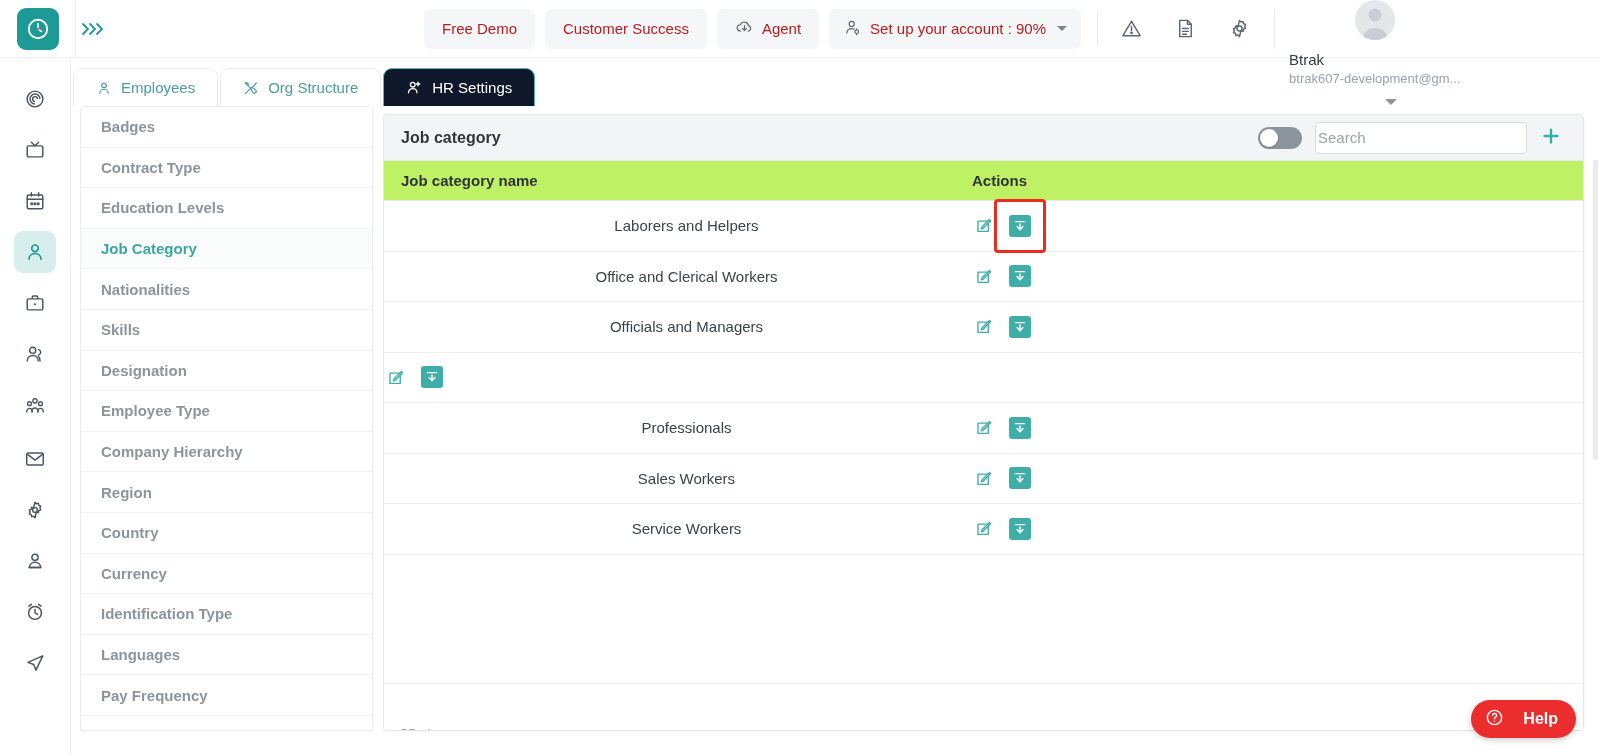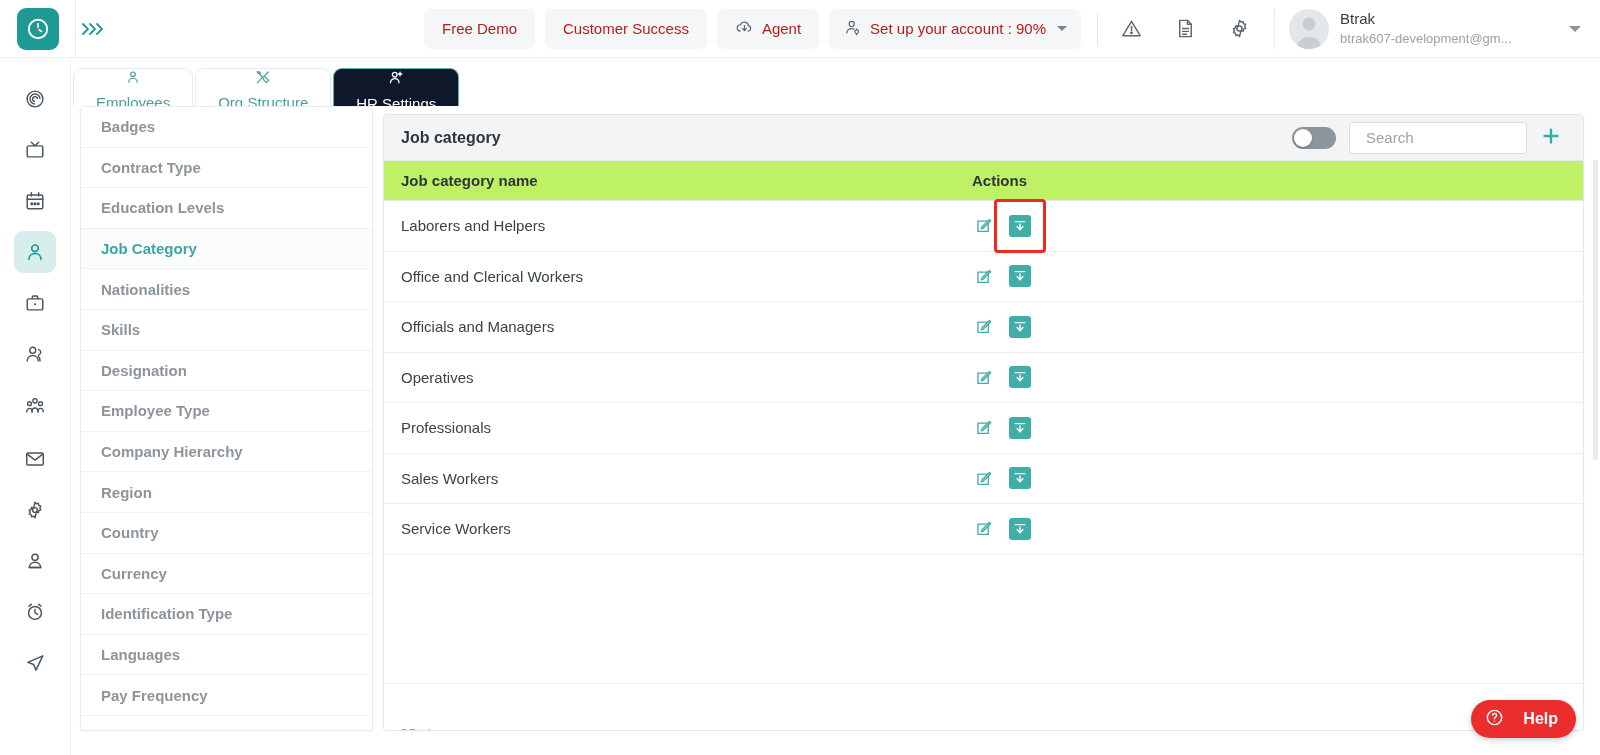--- a/index.html
+++ b/index.html
@@ -68,21 +68,21 @@
   .hdr-icon {
     width: 54px; height: 58px;
     display: flex; align-items: center; justify-content: center;
     color: #5b6670;
     cursor: pointer;
   }
   .hdr-sep2 { width: 1px; height: 40px; background: #e6e8eb; margin-left: 8px; margin-right: 6px;}
 
   .profile {
     display: flex; align-items: center; gap: 11px;
-    height: 58px; padding-left: 8px; cursor: pointer;
+    height: 58px; padding-left: 8px; cursor: pointer; flex-direction: column;
   }
   .avatar {
     width: 40px; height: 40px; border-radius: 50%;
     background: #e4e7ea; overflow: hidden;
     display: flex; align-items: flex-end; justify-content: center;
     flex: 0 0 40px;
   }
   .avatar svg { display:block; }
   .profile-text { line-height: 1.25; }
   .profile-name { font-size: 15px; color: #333c44; }
@@ -124,21 +124,20 @@
     border-radius: 9px 9px 0 0;
     display: flex; align-items: center; gap: 9px;
     padding: 0 22px;
     font-size: 15px;
     background: #ffffff;
     color: #4c9e9b;
     cursor: pointer;
     border: 1px solid #e9ecee;
     border-bottom: none;
     margin-right: 2px;
-    flex-direction: column;
   }
   .tab.active {
     background: #0f172a;
     color: #ffffff;
     border-color: #5bb7b2;
   }
   .tab svg { display:block; }
 
   
   .settings-list {
@@ -194,24 +193,24 @@
     margin-right: 13px;
     flex: 0 0 44px;
   }
   .toggle .knob {
     position: absolute; top: 2px; left: 2px;
     width: 18px; height: 18px; border-radius: 50%;
     background: #ffffff;
     box-shadow: 0 1px 2px rgba(0,0,0,0.25);
   }
   .searchbox {
-    width: 178px; height: 32px;
+    width: 212px; height: 32px;
     border: 1px solid #d8dcdf; border-radius: 4px;
     background: #ffffff;
-    padding: 0 16px;
+    padding: 0 2px;
     font-size: 15px; color: #3b434a;
     font-family: "Liberation Sans", sans-serif;
     outline: none;
   }
   .searchbox::placeholder { color: #9aa3ab; }
   .addbtn {
     width: 40px; height: 40px;
     display: flex; align-items: center; justify-content: center;
     color: #31b0ab; cursor: pointer;
     margin-left: 4px;
@@ -227,21 +226,21 @@
   .col-name { width: 588px; padding-left: 17px; }
   .col-actions { flex: 1; }
 
   .trow {
     height: 50.5px;
     display: flex; align-items: center;
     border-bottom: 1px solid #eceef0;
     font-size: 15px; color: #3b434a;
     background: #ffffff;
   }
-  .trow .col-name { font-weight: normal; }
+  .trow .col-name { font-weight: normal; text-align: center; }
   .actions-cell {
     display: flex; align-items: center; gap: 15px;
   }
   .ic-edit {
     width: 22px; height: 22px;
     color: #3fada8; cursor: pointer;
     display: flex; align-items: center; justify-content: center;
   }
   .ic-arch {
     width: 22px; height: 22px;
@@ -616,21 +615,20 @@
         <svg width="14" height="14" viewBox="0 0 24 24" fill="none" stroke="#ffffff" stroke-width="2.4" stroke-linecap="round" stroke-linejoin="round">
           <line x1="4" y1="4.5" x2="20" y2="4.5"></line>
           <line x1="12" y1="8.5" x2="12" y2="18"></line>
           <polyline points="7,13 12,18.5 17,13"></polyline>
         </svg>
       </div>
     </div>
   </div>
 
   <div class="trow">
-    <div class="col-name">Operatives</div>
     <div class="col-actions actions-cell">
       <div class="ic-edit">
         <svg width="19" height="19" viewBox="0 0 24 24" fill="none" stroke="currentColor" stroke-width="1.7" stroke-linecap="round" stroke-linejoin="round">
           <path d="M19.5 4.5 21 6l-9.5 9.5-2.3.8.8-2.3Z"></path>
           <path d="M17.5 6.5H5v13h13V9"></path>
         </svg>
       </div>
       <div class="ic-arch">
         <svg width="14" height="14" viewBox="0 0 24 24" fill="none" stroke="#ffffff" stroke-width="2.4" stroke-linecap="round" stroke-linejoin="round">
           <line x1="4" y1="4.5" x2="20" y2="4.5"></line>

